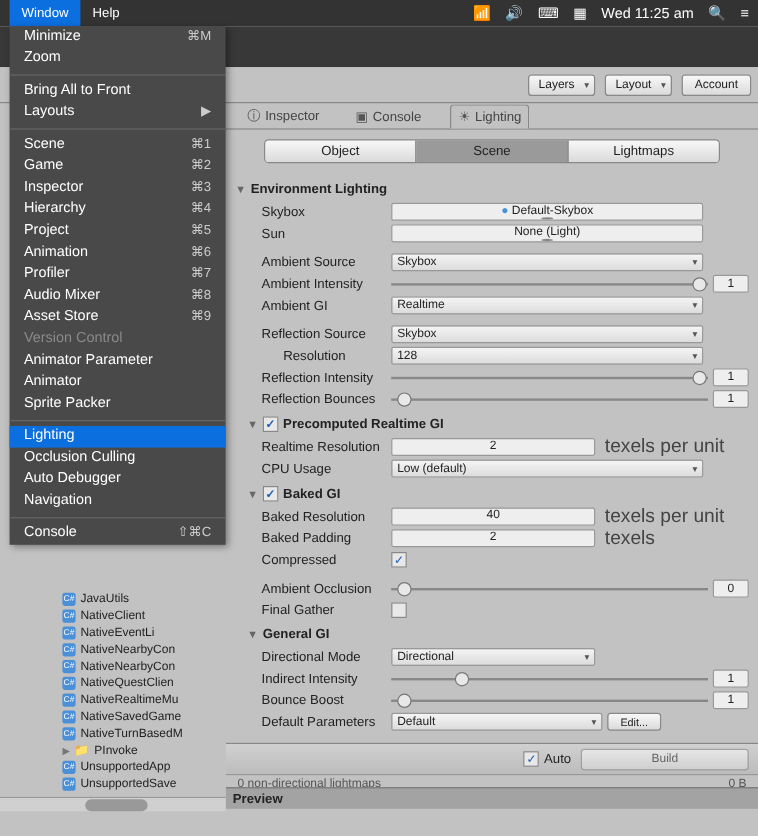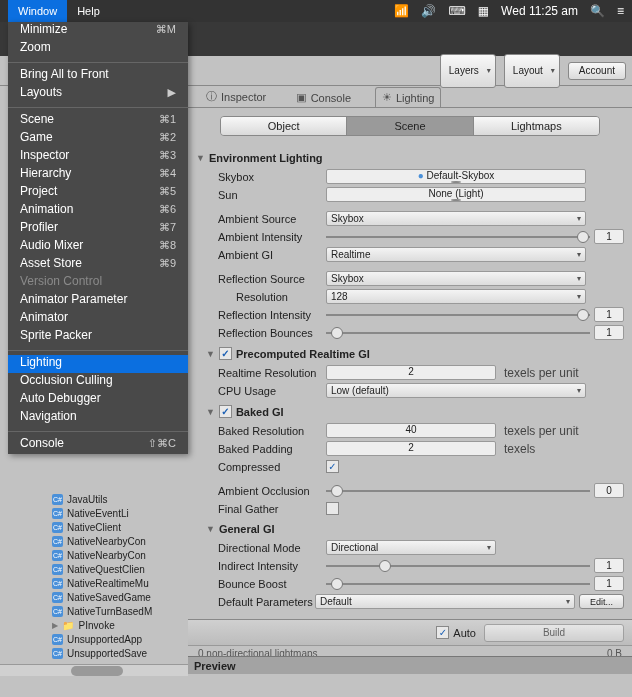--- a/index.html
+++ b/index.html
@@ -23,21 +23,21 @@
 .dropdown .short { color: #ccc; font-size: 11px; }
 
 
 .main-area { position: absolute; top: 22px; left: 0; right: 0; bottom: 0; background: #c2c2c2; }
 
 
 .toolbar-dark { background: #383838; height: 34px; }
 
 
 .toolbar-row { background: #c2c2c2; height: 30px; display: flex; justify-content: flex-end; align-items: center; gap: 8px; padding-right: 6px; border-bottom: 1px solid #888; }
-.dropdown-btn { background: linear-gradient(#f8f8f8,#dadada); border: 1px solid #888; border-radius: 3px; height: 34px; font-size: 10px; padding: 0 16px 0 8px; display: inline-flex; align-items: center; position: relative; }
+.dropdown-btn { background: linear-gradient(#f8f8f8,#dadada); border: 1px solid #888; border-radius: 3px; height: 18px; font-size: 10px; padding: 0 16px 0 8px; display: inline-flex; align-items: center; position: relative; }
 .dropdown-btn::after { content: "▾"; position: absolute; right: 4px; font-size: 8px; color: #555; }
 .plain-btn { background: linear-gradient(#f8f8f8,#dadada); border: 1px solid #888; border-radius: 3px; height: 18px; font-size: 10px; padding: 0 10px; display: inline-flex; align-items: center; }
 
 
 .tabrow { height: 22px; display: flex; align-items: flex-end; gap: 18px; padding-left: 12px; border-bottom: 1px solid #888; margin-left: 188px; }
 .tab { display: inline-flex; align-items: center; gap: 4px; font-size: 11px; color: #444; padding: 3px 6px; }
 .tab.active { background: #c2c2c2; border: 1px solid #888; border-bottom: none; border-radius: 3px 3px 0 0; }
 .tab .ticon { font-size: 11px; color: #555; }
 
 
@@ -59,21 +59,21 @@
 .field.pick { width: 260px; justify-content: space-between; }
 .field.pick .circ { width: 10px; height: 10px; border: 1px solid #888; border-radius: 50%; }
 .sel { background: linear-gradient(#f4f4f4,#dcdcdc); border: 1px solid #999; border-radius: 2px; height: 15px; font-size: 10px; padding: 0 4px; display: flex; align-items: center; width: 260px; position: relative; }
 .sel::after { content: "▾"; position: absolute; right: 4px; font-size: 8px; color: #555; }
 .sel.narrow { width: 170px; }
 .slider { display: flex; align-items: center; gap: 4px; flex: 1; }
 .track { flex: 1; height: 2px; background: #888; position: relative; }
 .knob { position: absolute; top: -5px; width: 12px; height: 12px; border-radius: 50%; background: #e8e8e8; border: 1px solid #777; }
 .numbox { background: #eeeeee; border: 1px solid #999; border-radius: 2px; height: 15px; width: 30px; font-size: 10px; display: flex; align-items: center; justify-content: center; }
 .chk { width: 13px; height: 13px; border: 1px solid #888; background: #e8e8e8; display: inline-flex; align-items: center; justify-content: center; font-size: 10px; color: #1a5fb4; }
-.unit { font-size: 12px; color: #444; margin-left: 4px; }
+.unit { font-size: 16px; color: #444; margin-left: 4px; }
 
 
 .build-bar { position: absolute; bottom: 44px; left: 0; right: 0; height: 26px; background: linear-gradient(#d0d0d0,#bcbcbc); border-top: 1px solid #888; display: flex; align-items: center; justify-content: flex-end; padding-right: 8px; gap: 8px; }
 .build-bar .chkwrap { display: flex; align-items: center; gap: 4px; font-size: 11px; }
 .build-btn { width: 140px; }
 
 
 .status { position: absolute; bottom: 18px; left: 0; right: 0; height: 26px; background: #c2c2c2; border-top: 1px solid #999; display: flex; justify-content: space-between; padding: 2px 10px; font-size: 10px; color: #555; }
 .status .col { display: flex; flex-direction: column; gap: 2px; }
 
@@ -337,21 +337,21 @@
             <div class="track">
               <div class="knob" style="left:2%"></div>
             </div>
           </div>
           <div class="numbox">1</div>
         </div>
       </div>
     <div class="row">
         <div class="lbl">Default Parameters</div>
         <div class="ctrl">
-          <div class="sel" style="width:260px">
+          <div class="sel" style="width:176px">
             <span>Default</span>
           </div>
           <div class="plain-btn" style="height:15px;font-size:9px">
             <span>Edit...</span>
           </div>
         </div>
       </div>
 
     <div class="build-bar">
       <div class="chkwrap">
@@ -385,25 +385,25 @@
 </div>
 
 <div class="project-tree">
   <div id="tree-rows">
       <div class="pl">
         <span class="cs">C#</span>
         <span>JavaUtils</span>
       </div>
       <div class="pl">
         <span class="cs">C#</span>
+        <span>NativeClient</span>
+      </div>
+      <div class="pl">
+        <span class="cs">C#</span>
         <span>NativeEventLi</span>
-      </div>
-      <div class="pl">
-        <span class="cs">C#</span>
-        <span>NativeClient</span>
       </div>
       <div class="pl">
         <span class="cs">C#</span>
         <span>NativeNearbyCon</span>
       </div>
       <div class="pl">
         <span class="cs">C#</span>
         <span>NativeNearbyCon</span>
       </div>
       <div class="pl">

